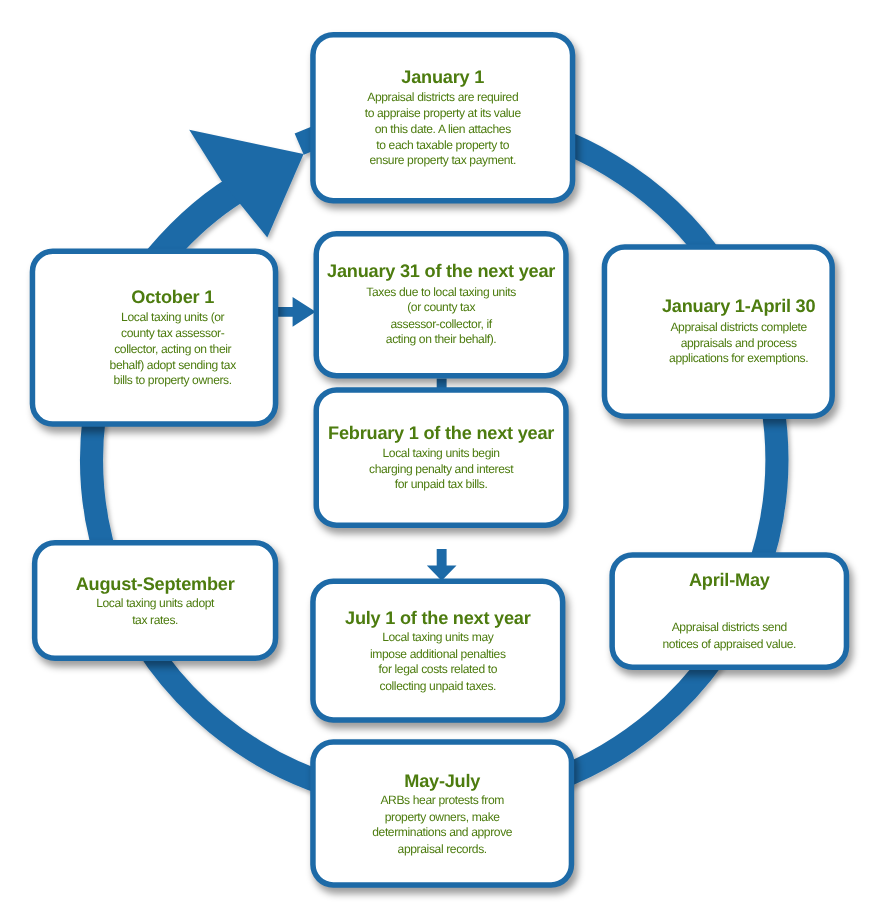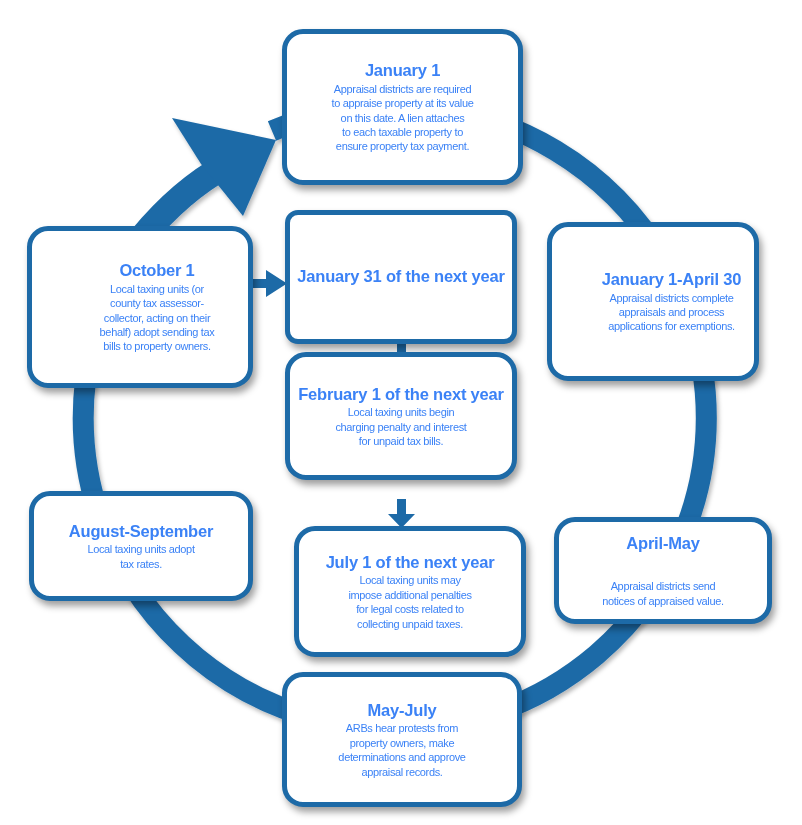--- a/index.html
+++ b/index.html
@@ -1,21 +1,21 @@
 <!DOCTYPE html>
 <html><head>
 <meta charset="utf-8">
 <style>
   html,body{margin:0;padding:0;background:#ffffff;}
   #canvas{
     position:relative;
     width:802px;height:825px;
     background:#ffffff;
     font-family:"Liberation Sans", sans-serif;
-    color:#3b82f6;
+    color:#4d7c0f;
     overflow:hidden;
   }
   #ring-svg{position:absolute;left:0;top:0;z-index:0;}
   .box{
     position:absolute;
     box-sizing:border-box;
     background:#ffffff;
     border:5px solid #1d6aa7;
     border-radius:21px;
     box-shadow:3px 5px 7px rgba(0,0,0,0.38);
@@ -35,26 +35,26 @@
     white-space:pre-line;
   }
   .box-body{
     font-size:11px;
     letter-spacing:-0.35px;
     line-height:1.31;
     white-space:pre-line;
   }
   
   #box-jan1      {left:282px;top:29px;  width:241px;height:156px;}
-  #box-jan31     {left:285px;top:210px; width:232px;height:134px;border-radius:13px;}
+  #box-jan31     {left:285px;top:210px; width:232px;height:134px;}
   #box-feb1      {left:285px;top:352px; width:232px;height:128px;}
-  #box-jul1      {left:294px;top:526px; width:232px;height:131px;}
+  #box-jul1      {left:282px;top:526px; width:232px;height:131px;}
   #box-mayjul    {left:282px;top:672px; width:240px;height:135px;}
   #box-jan1apr30 {left:547px;top:222px; width:212px;height:159px;padding-left:43px;}
-  #box-aprmay    {left:554px;top:517px; width:218px;height:107px;gap:25px;}
+  #box-aprmay    {left:554px;top:502px; width:218px;height:107px;gap:25px;}
   #box-augsep    {left:29px; top:491px; width:224px;height:110px;}
   #box-oct1      {left:27px; top:226px; width:226px;height:162px;padding-left:40px;}
 </style>
 </head>
 <body>
 
 <div id="canvas">
 
   <svg id="ring-svg" width="802" height="825" viewBox="0 0 802 825">
     <defs>
@@ -83,20 +83,24 @@
     <div class="box-title">January 1</div>
     <div class="box-body">Appraisal districts are required
 to appraise property at its value
 on this date. A lien attaches
 to each taxable property to
 ensure property tax payment.</div>
   </div>
 
   <div class="box" id="box-jan31">
     <div class="box-title">January 31 of the next year</div>
+    <div class="box-body">Taxes due to local taxing units
+(or county tax
+assessor-collector, if
+acting on their behalf).</div>
   </div>
 
   <div class="box" id="box-feb1">
     <div class="box-title">February 1 of the next year</div>
     <div class="box-body">Local taxing units begin
 charging penalty and interest
 for unpaid tax bills.</div>
   </div>
 
   <div class="box" id="box-jul1">

